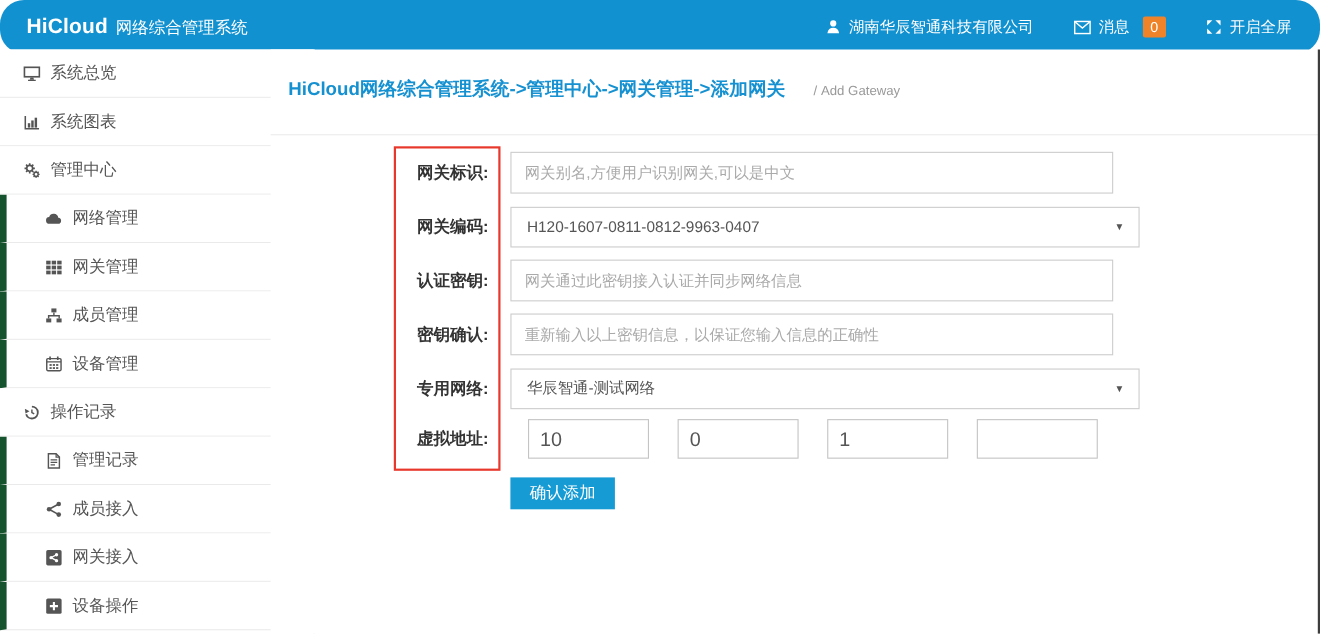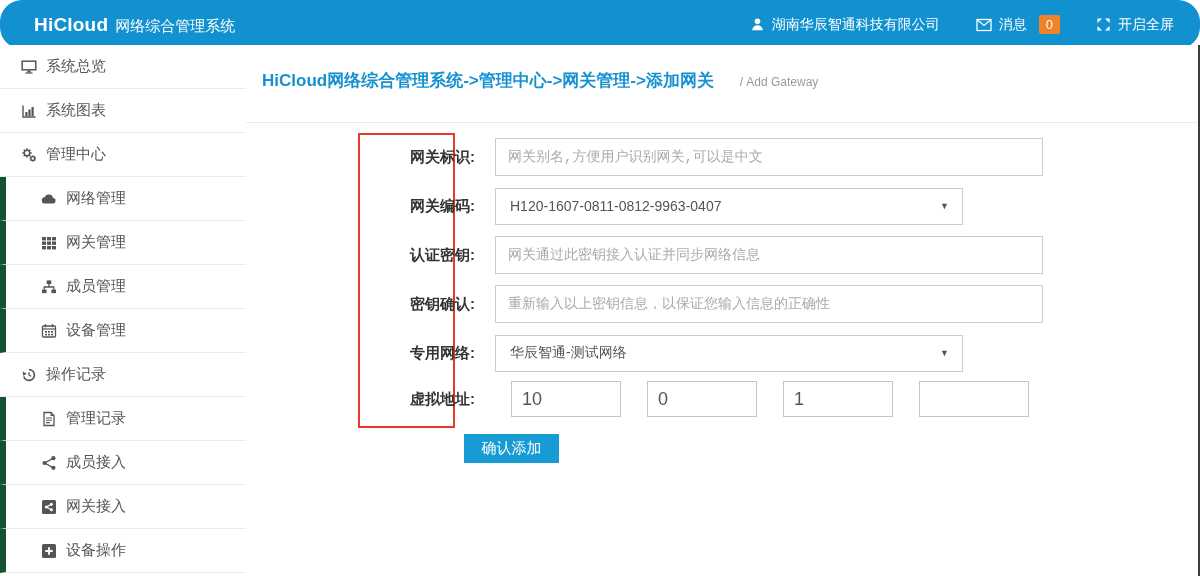--- a/index.html
+++ b/index.html
@@ -3,21 +3,21 @@
 <meta charset="utf-8">
 <title>HiCloud 网络综合管理系统</title>
 <style>
   * { margin:0; padding:0; box-sizing:border-box; }
   html,body { width:1200px; height:576px; overflow:hidden; background:#fff;
     font-family:"Liberation Sans","DejaVu Sans",sans-serif; }
 
   
   .header { position:absolute; left:0; top:0; width:1200px; height:49px;
     background:#1291d1; display:flex; align-items:center;
-    justify-content:space-between; padding:0 26px 0 34px; color:#fff;border-radius:22px; }
+    justify-content:space-between; padding:0 26px 0 24px; color:#fff;border-radius:22px; }
   .brand { display:flex; align-items:baseline; cursor:default; }
   .brand-bold { font-size:19px; font-weight:bold; letter-spacing:.2px; }
   .brand-rest { font-size:15px; margin-left:7px; }
   .header-right { display:flex; align-items:center; gap:36px; }
   .header-item { display:flex; align-items:center; gap:7px; font-size:14px; cursor:pointer; }
   .badge { background:#ef8329; color:#fff; font-size:13px; line-height:1;
     padding:3px 7px; border-radius:2px; margin-left:5px; }
   .hicon { display:inline-flex; }
 
   
@@ -34,28 +34,28 @@
   .content { position:absolute; left:246px; top:45px; right:0; bottom:0; background:#fff; }
   .breadcrumb { position:absolute; left:16px; top:24px; font-size:17px;
     font-weight:bold; color:#1591d1; white-space:nowrap; }
   .breadcrumb .suffix { font-size:12px; font-weight:normal; color:#999; margin-left:21px; }
   .divider { position:absolute; left:0; right:0; top:77px; border-top:1px solid #ececec; }
   .right-edge { position:absolute; right:0; top:0; bottom:0; width:2px; background:#3d3d3d; }
 
   
   .annotation-rect { position:absolute; left:112px; top:88px; width:97px; height:295px;
     border:2px solid #e8382c; pointer-events:none; }
-  .form-row { position:absolute; left:0; display:flex; align-items:center; height:38px;margin-left:31px; }
+  .form-row { position:absolute; left:0; display:flex; align-items:center; height:38px; }
   .f-label { width:218px; padding-right:20px; text-align:right; font-size:15px;
     font-weight:bold; color:#333; flex:none; }
   .f-input { width:548px; height:38px; border:1px solid #ccc; padding:0 12px;
     font-size:14px; color:#666; outline:none;
-    font-family:Liberation Mono, monospace; }
+    font-family:Liberation Sans, sans-serif; }
   .f-input::placeholder { color:#aaa; opacity:1; }
-  .f-select { width:468px; height:37px; border:1px solid #ccc; background:#fff;
+  .f-select { width:572px; height:37px; border:1px solid #ccc; background:#fff;
     display:flex; align-items:center; padding:0 14px; font-size:14px; color:#555;
     position:relative; cursor:pointer; }
   .f-select .caret { position:absolute; right:13px; font-size:9px; color:#555; }
   .ip-group { display:flex; margin-left:16px; gap:26px; }
   .ip-input { width:110px; height:36px; border:1px solid #c4c4c4; padding:0 10px;
     font-size:18px; color:#555; outline:none;
     font-family:"Liberation Sans","DejaVu Sans",sans-serif; }
   .submit-btn { position:absolute; left:218px; top:466px; width:95px; height:29px;
     background:#169bd5; color:#fff; border:none; font-size:15px; cursor:pointer;
     font-family:"Liberation Sans","DejaVu Sans",sans-serif; }

